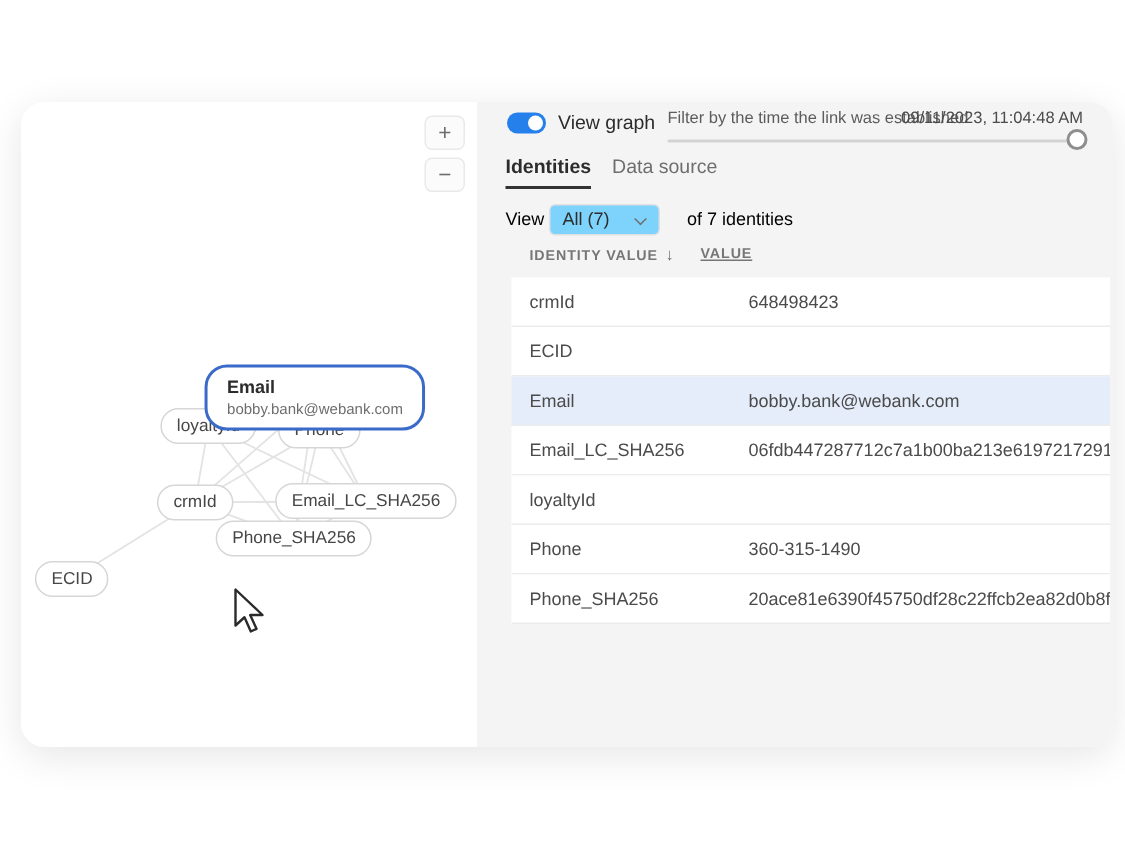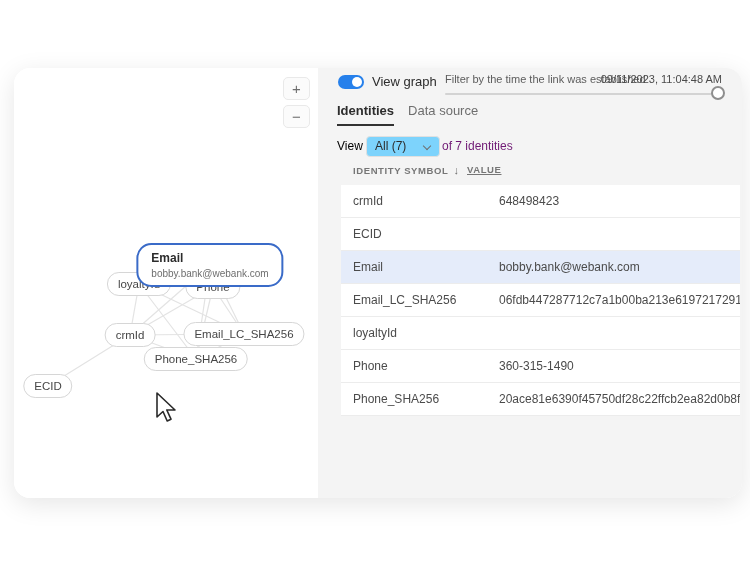--- a/index.html
+++ b/index.html
@@ -159,22 +159,22 @@
     cursor: pointer;
   }
   .select .chevron {
     position: absolute; right: 9px; top: 6px;
     width: 6px; height: 6px;
     border-right: 1.5px solid #6e6e6e;
     border-bottom: 1.5px solid #6e6e6e;
     transform: rotate(45deg);
   }
   .view-count {
-    position: absolute; left: 124px; top: 68px;
-    font-size: 12px; color: #701a75; line-height: 21px;
+    position: absolute; left: 140px; top: 68px;
+    font-size: 12px; color: #000000; line-height: 21px;
   }
   .table-header {
     position: absolute; left: 23px; top: 96px;
     width: 399px; height: 18px;
     font-size: 9.5px; font-weight: bold;
     letter-spacing: 0.6px;
     color: #767676;
     display: flex;
   }
   .table-header .col1 { width: 126px; padding-left: 12px; }
@@ -262,21 +262,21 @@
 
     <div class="view-label">View</div>
     <div class="select">
       <span>All (7)</span>
       <span class="chevron"></span>
     </div>
     <div class="view-count">of 7 identities</div>
 
     <div class="table-header">
       <div class="col1">
-        <span>IDENTITY SYMBOL</span><span class="sort-arrow">↓</span>
+        <span>IDENTITY VALUE</span><span class="sort-arrow">↓</span>
       </div>
       <div class="col2">VALUE</div>
     </div>
 
     <div class="table-body" id="table-body">
         <div class="table-row">
           <div class="symbol">crmId</div>
           <div class="value">648498423</div>
         </div>
         <div class="table-row">

